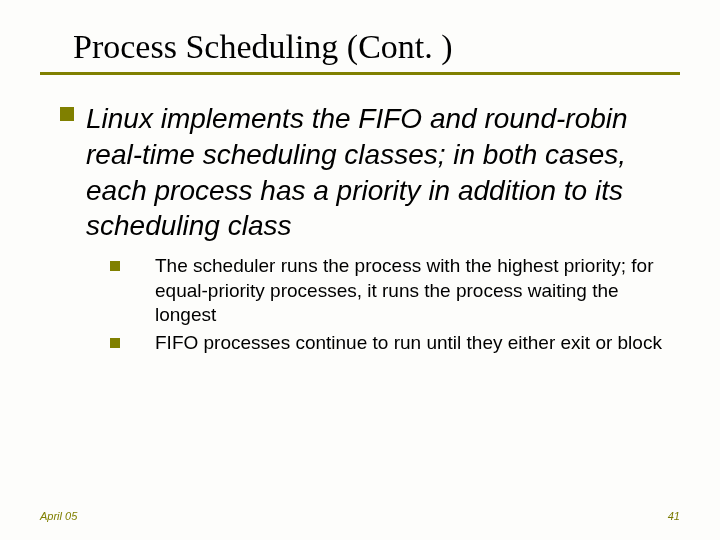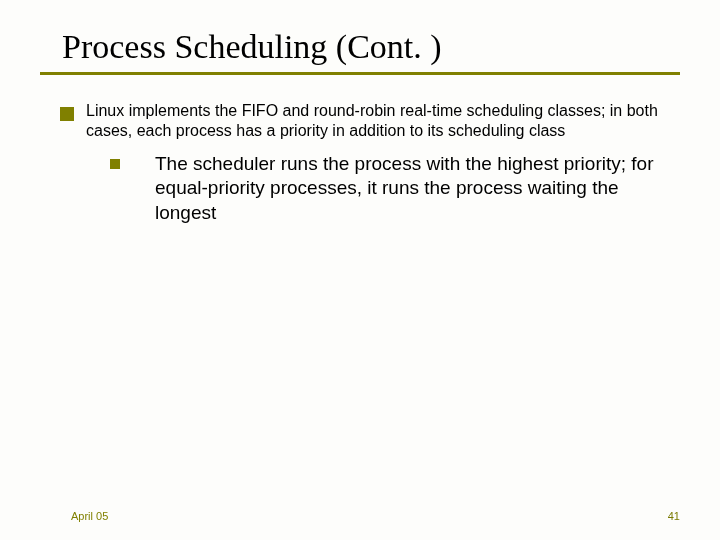--- a/index.html
+++ b/index.html
@@ -8,21 +8,21 @@
     background: #fdfdfb;
     font-family: Arial, "Helvetica Neue", Helvetica, sans-serif;
     color: #000;
     position: relative;
     padding: 28px 40px 0 40px;
   }
   .title {
     font-family: "Times New Roman", Times, serif;
     font-size: 34px;
     color: #000;
-    margin-left: 22px;
+    margin-left: 33px;
     margin-bottom: 6px;
     font-weight: 400;
   }
   .title-underline {
     height: 3px;
     background: #808000;
     margin: 0 0 26px 0;
     width: 100%;
   }
   .content {
@@ -35,22 +35,23 @@
   }
   .lvl1 .bullet {
     width: 14px;
     height: 14px;
     background: #808000;
     flex-shrink: 0;
     margin-top: 6px;
     margin-right: 12px;
   }
   .lvl1 .text {
-    font-size: 16px;
+    font-size: 28px;
     line-height: 1.28;
+    font-style: italic;
   }
   .sub-list {
     margin-left: 50px;
     margin-top: 4px;
   }
   .lvl2 {
     display: flex;
     align-items: flex-start;
     margin-bottom: 4px;
   }
@@ -73,30 +74,31 @@
     left: 0;
     right: 0;
     padding: 0 40px;
     display: flex;
     justify-content: space-between;
     align-items: flex-end;
     font-size: 11px;
   }
   .footer-left {
     color: #808000;
-    margin-left: 31px;
+    font-style: italic;
   }
   .footer-center {
     color: #808000;
     font-style: italic;
     text-align: center;
     flex: 1;
   }
   .footer-right {
     color: #7a7a00;
+    font-style: italic;
     text-align: center;
   }
 </style>
 </head>
 <body>
 
 <h1 class="title">Process Scheduling (Cont. )</h1>
 <div class="title-underline"></div>
 
 <div class="content">
@@ -106,20 +108,24 @@
     <div class="text">Linux implements the FIFO and round-robin real-time scheduling classes; in both cases, each process has a priority in addition to its scheduling class</div>
   </div>
 
   <div class="sub-list">
 
     <div class="lvl2">
       <div class="bullet"></div>
       <div class="text">The scheduler runs the process with the highest priority; for equal-priority processes, it runs the process waiting the longest</div>
     </div>
 
+    <div class="lvl2">
+      <div class="bullet"></div>
+      <div class="text">FIFO processes continue to run until they either exit or block</div>
+    </div>
 
 
   </div>
 </div>
 
 <div class="footer">
   <div class="footer-left">April 05</div>
   <div class="footer-right">41</div>
 </div>
 

